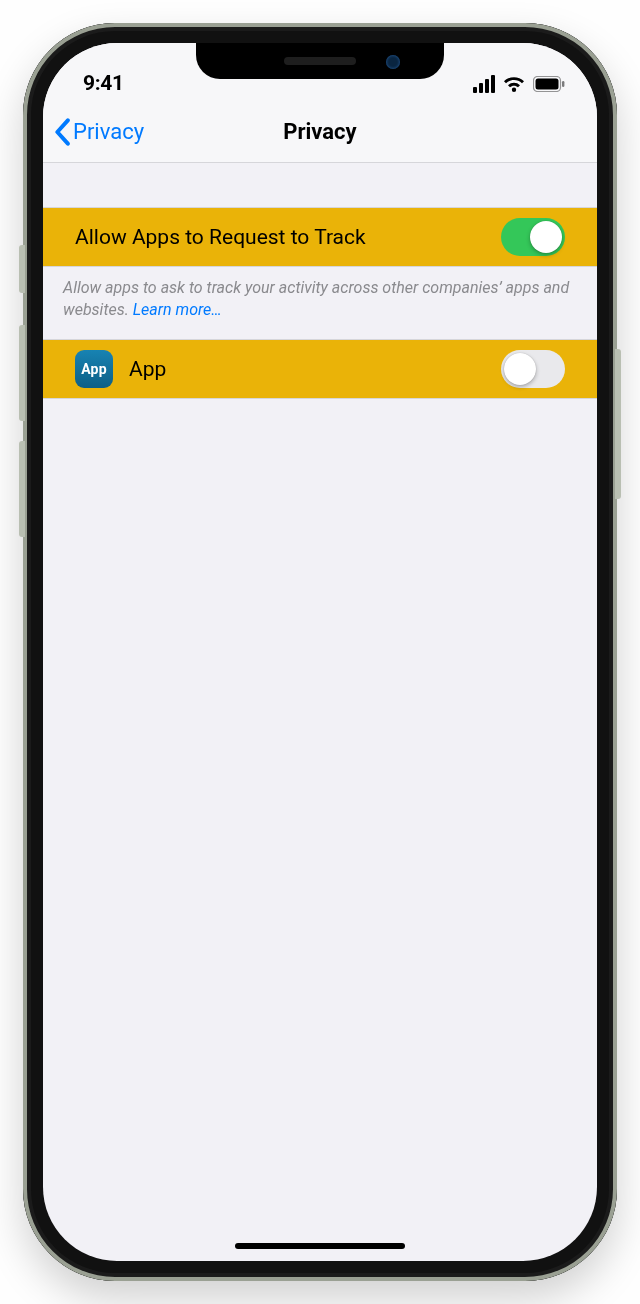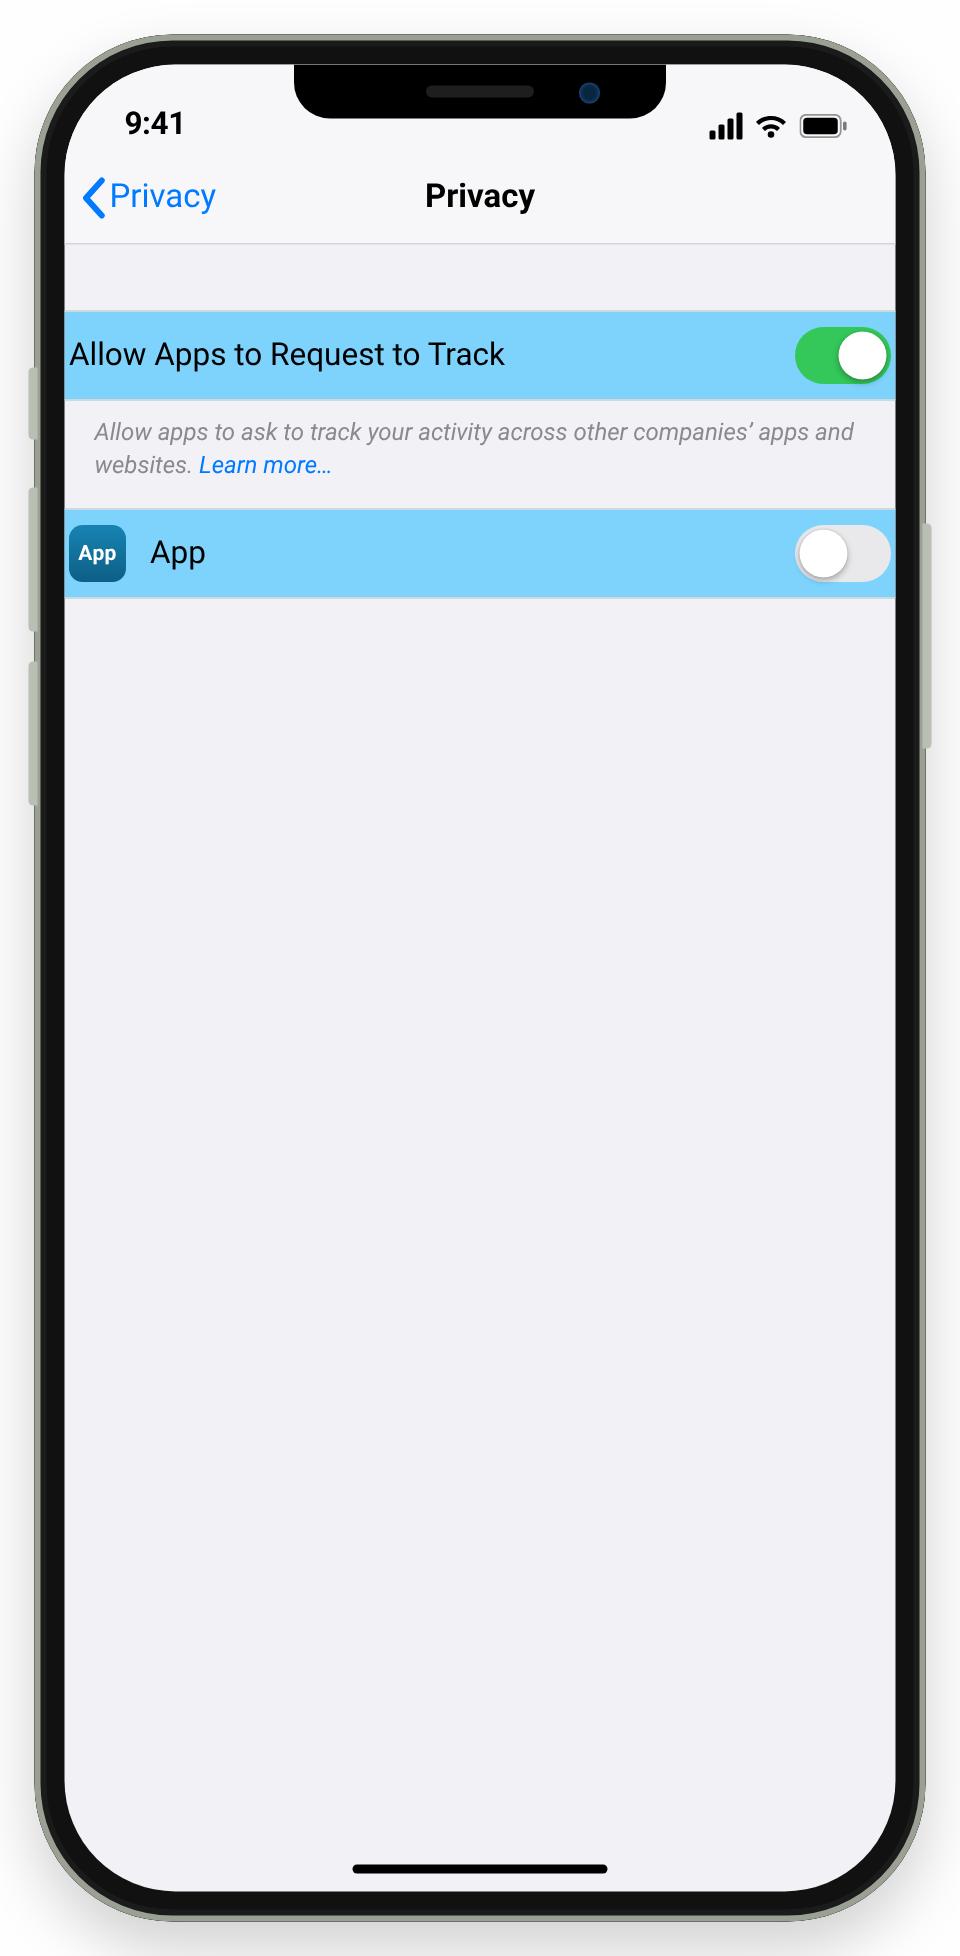--- a/index.html
+++ b/index.html
@@ -77,25 +77,25 @@
       position: absolute; left: 10px; top: 50%; transform: translateY(-50%);
       display: flex; align-items: center; gap: 2px;
       color: #007aff; font-size: 22px; font-weight: 400;
       cursor: pointer;
     }
     .nav .back svg { display:block }
 
     
     .group-gap { height: 44px; }
     .row {
-      background: #7dd3fc;
+      background: #eab308;
       border-top: 1px solid #d6d6da;
       border-bottom: 1px solid #d6d6da;
       display: flex; align-items: center;
-      padding: 0 3px;
+      padding: 0 32px;
       min-height: 60px;
     }
     .row .label { font-size: 21px; color: #000; flex: 1; }
     .app-icon {
       width: 38px; height: 38px; border-radius: 9px;
       background: linear-gradient(180deg,#1783b3,#0d5f86);
       color: #fff; font-weight: 700; font-size: 14px;
       display: flex; align-items: center; justify-content: center;
       margin-right: 16px; letter-spacing: .2px;
     }

